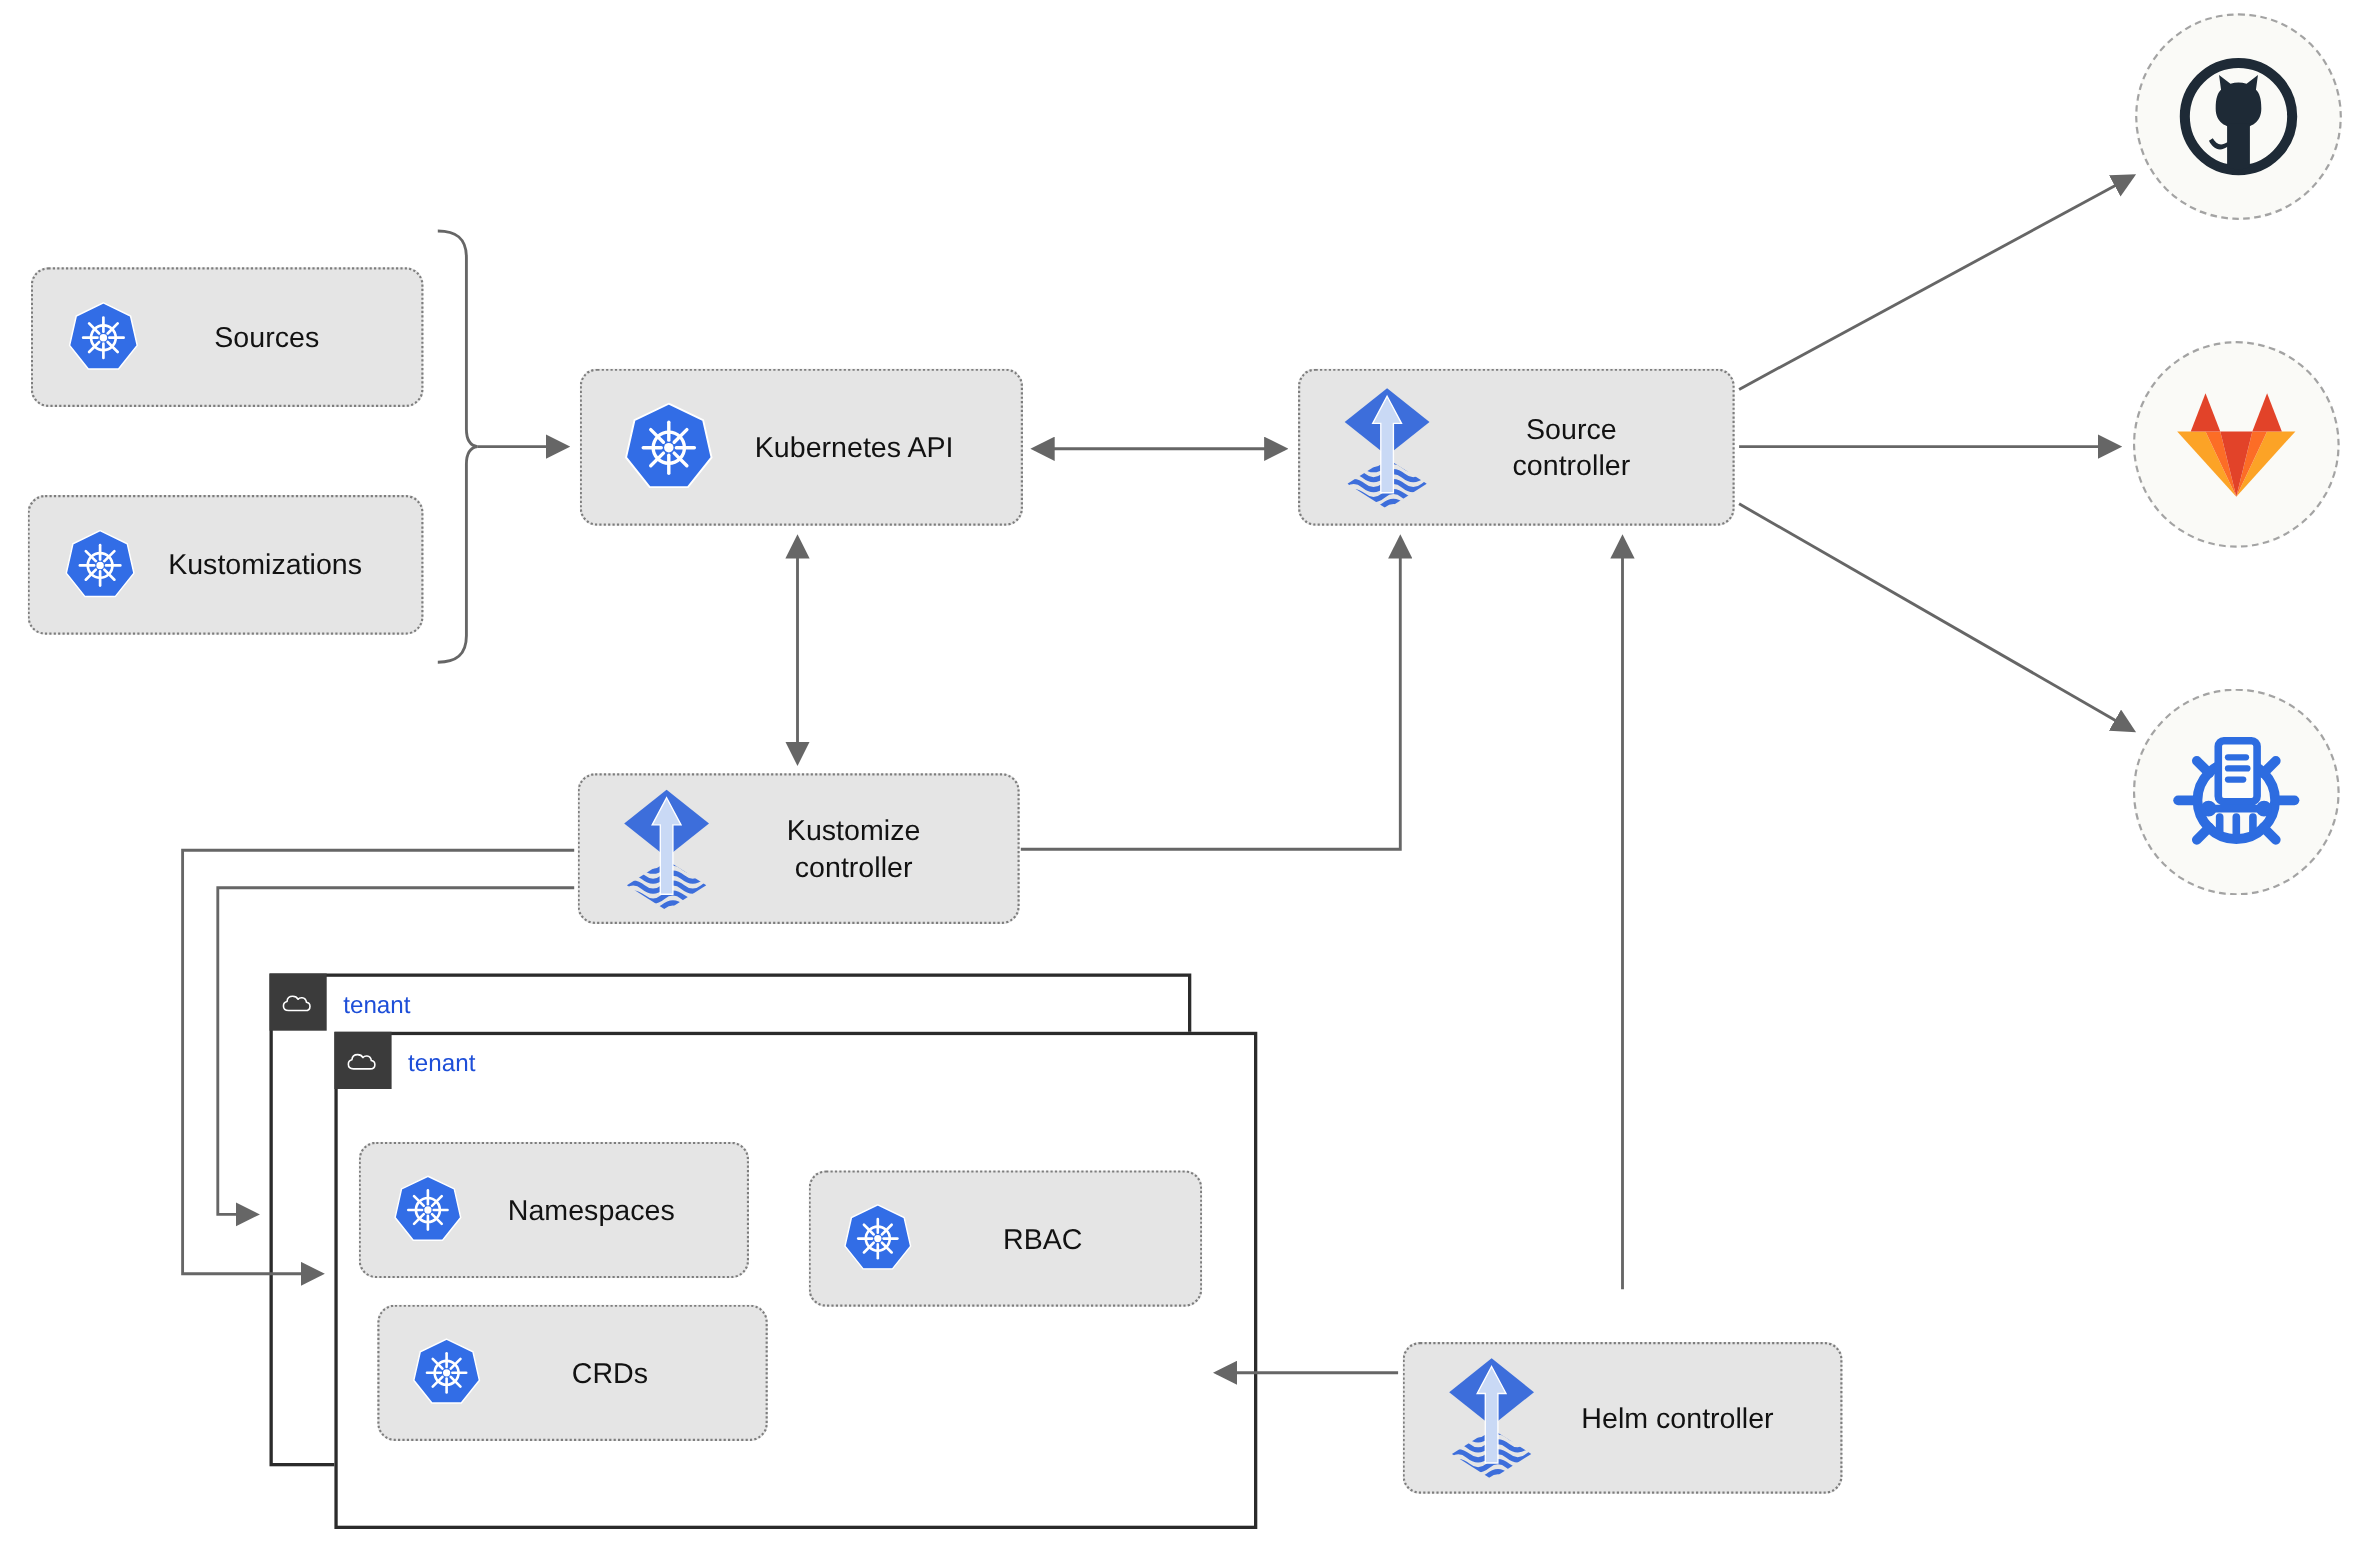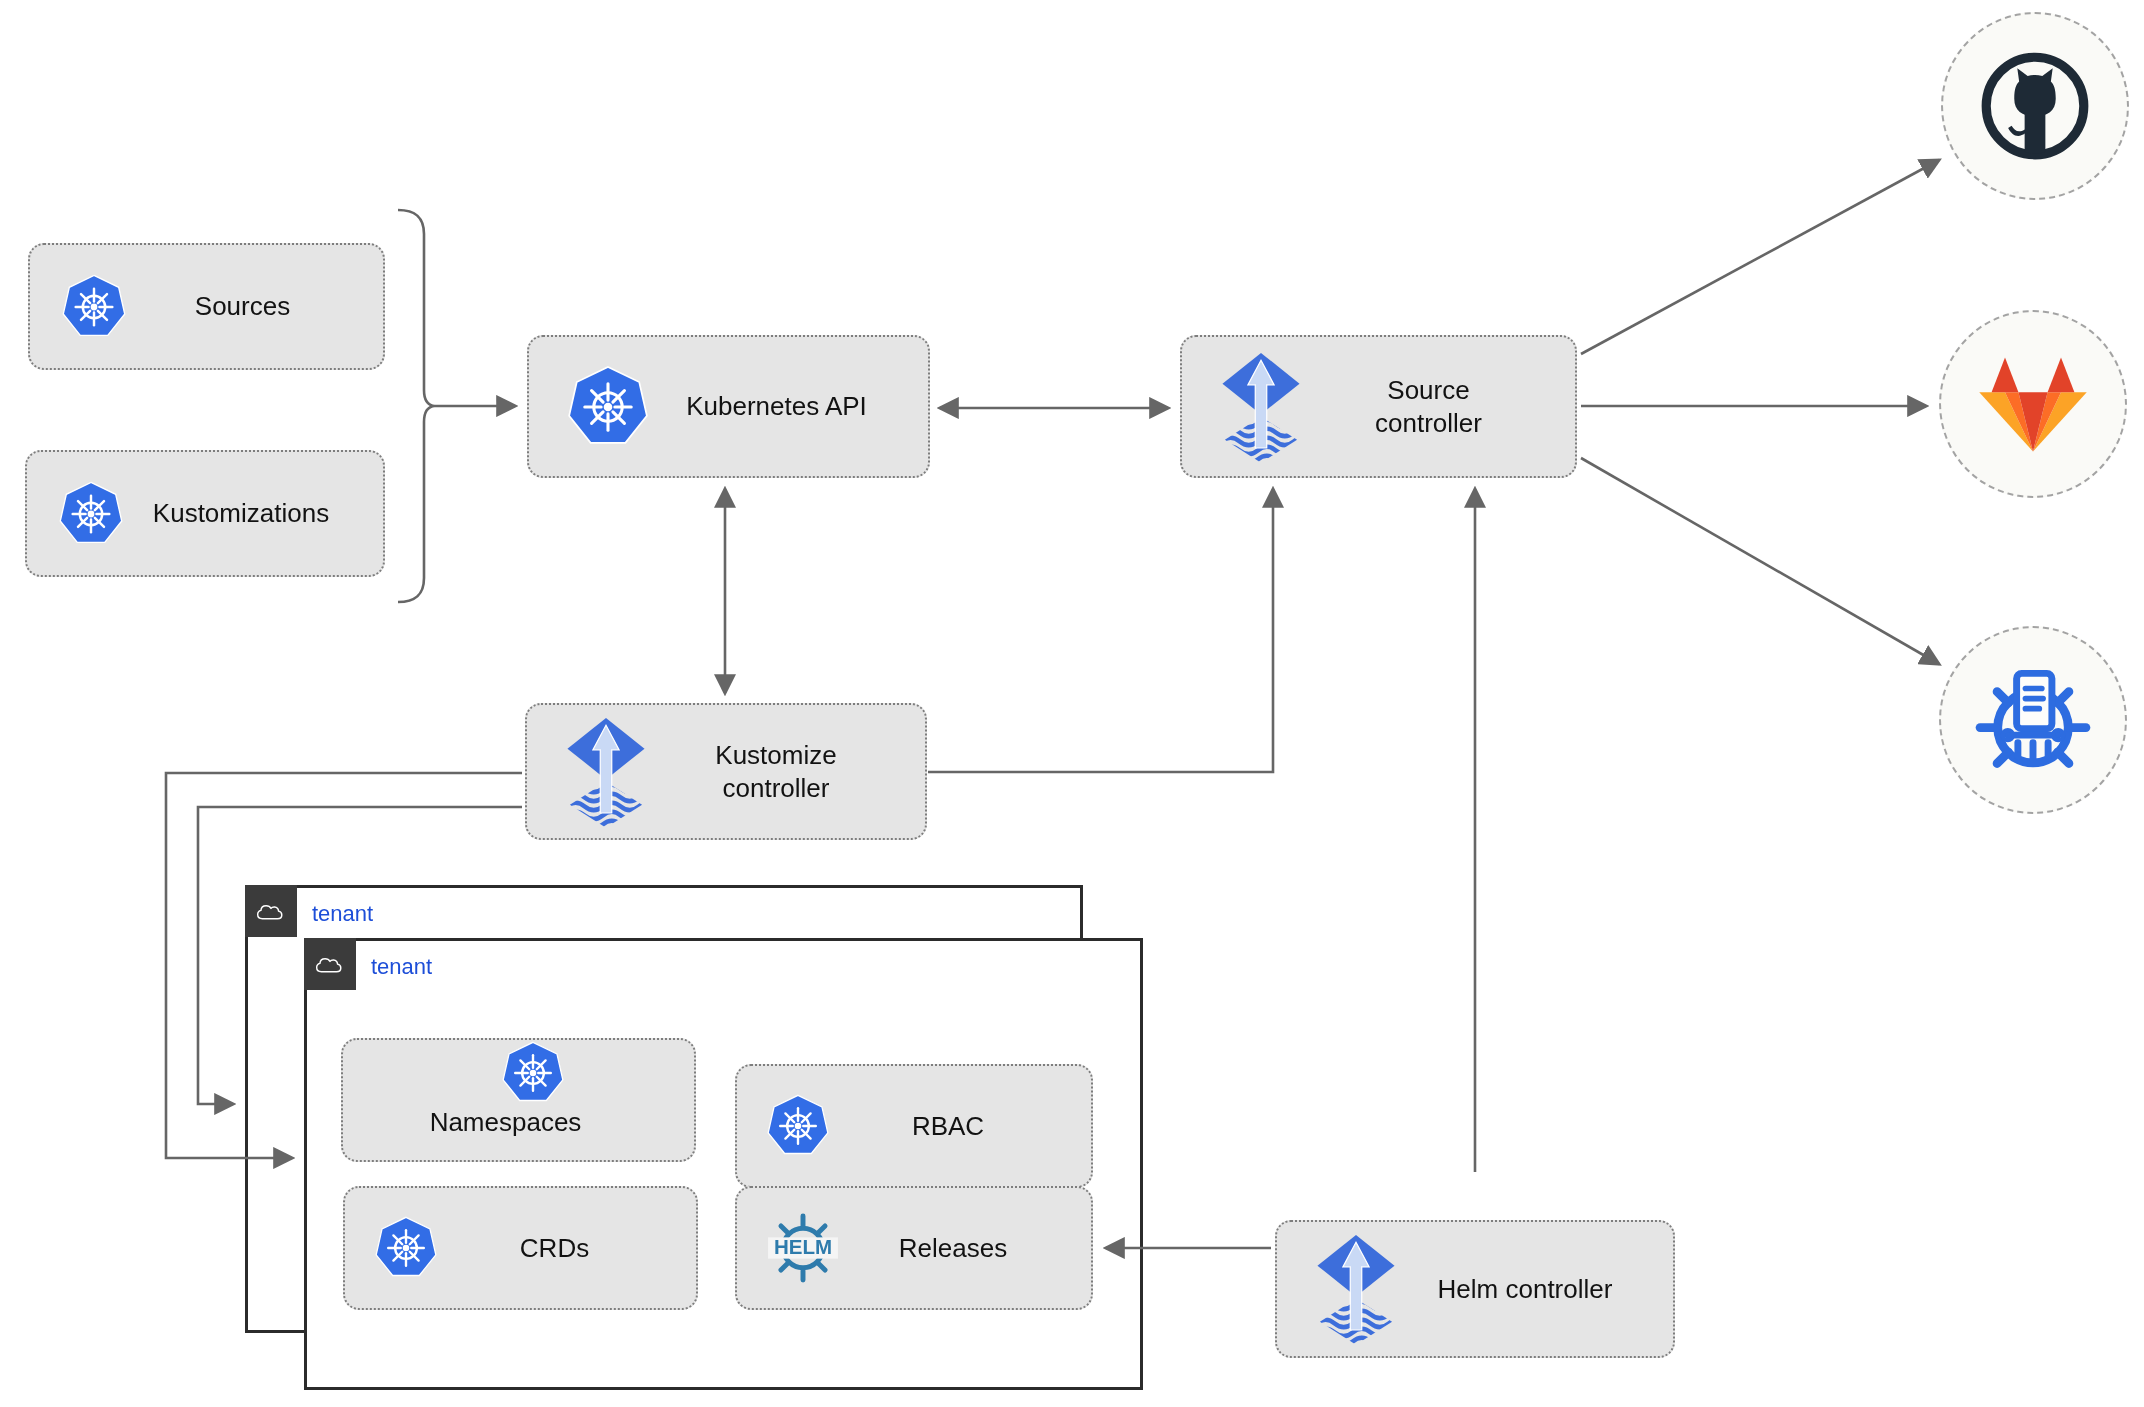--- a/index.html
+++ b/index.html
@@ -186,47 +186,41 @@
 
   <div class="node node--controller" style="left:1275px;top:1220px;width:400px;height:138px;">
     <svg class="icon" style="margin-left:38px;" width="82" height="112">
         <use href="#ic-flux"></use>
       </svg>
     <div class="label">
       <span>Helm controller</span>
     </div>
   </div>
 
-  <div class="node" style="left:341px;top:1038px;width:355px;height:124px;flex-direction:column;">
+  <div class="node" style="left:326px;top:1038px;width:355px;height:124px;">
     <svg class="icon" style="margin-left:28px;" width="66" height="66">
         <use href="#ic-k8s"></use>
       </svg>
     <div class="label">Namespaces</div>
   </div>
 
   <div class="node" style="left:735px;top:1064px;width:358px;height:124px;">
     <svg class="icon" style="margin-left:28px;" width="66" height="66">
         <use href="#ic-k8s"></use>
       </svg>
     <div class="label">RBAC</div>
   </div>
 
   <div class="node" style="left:343px;top:1186px;width:355px;height:124px;">
     <svg class="icon" style="margin-left:28px;" width="66" height="66">
         <use href="#ic-k8s"></use>
       </svg>
     <div class="label">CRDs</div>
   </div>
 
-  <div class="node" style="left:735px;top:1186px;width:358px;height:124px;">
-    <svg class="icon" style="margin-left:28px;" width="76" height="76">
-        <use href="#ic-helm"></use>
-      </svg>
-    <div class="label">Releases</div>
-  </div>
 
   <div class="circle" style="left:1941px;top:12px;width:188px;height:188px;">
     <svg width="122" height="122">
         <use href="#ic-github"></use>
       </svg>
   </div>
 
   <div class="circle" style="left:1939px;top:310px;width:188px;height:188px;">
     <svg width="112" height="103">
         <use href="#ic-gitlab"></use>

